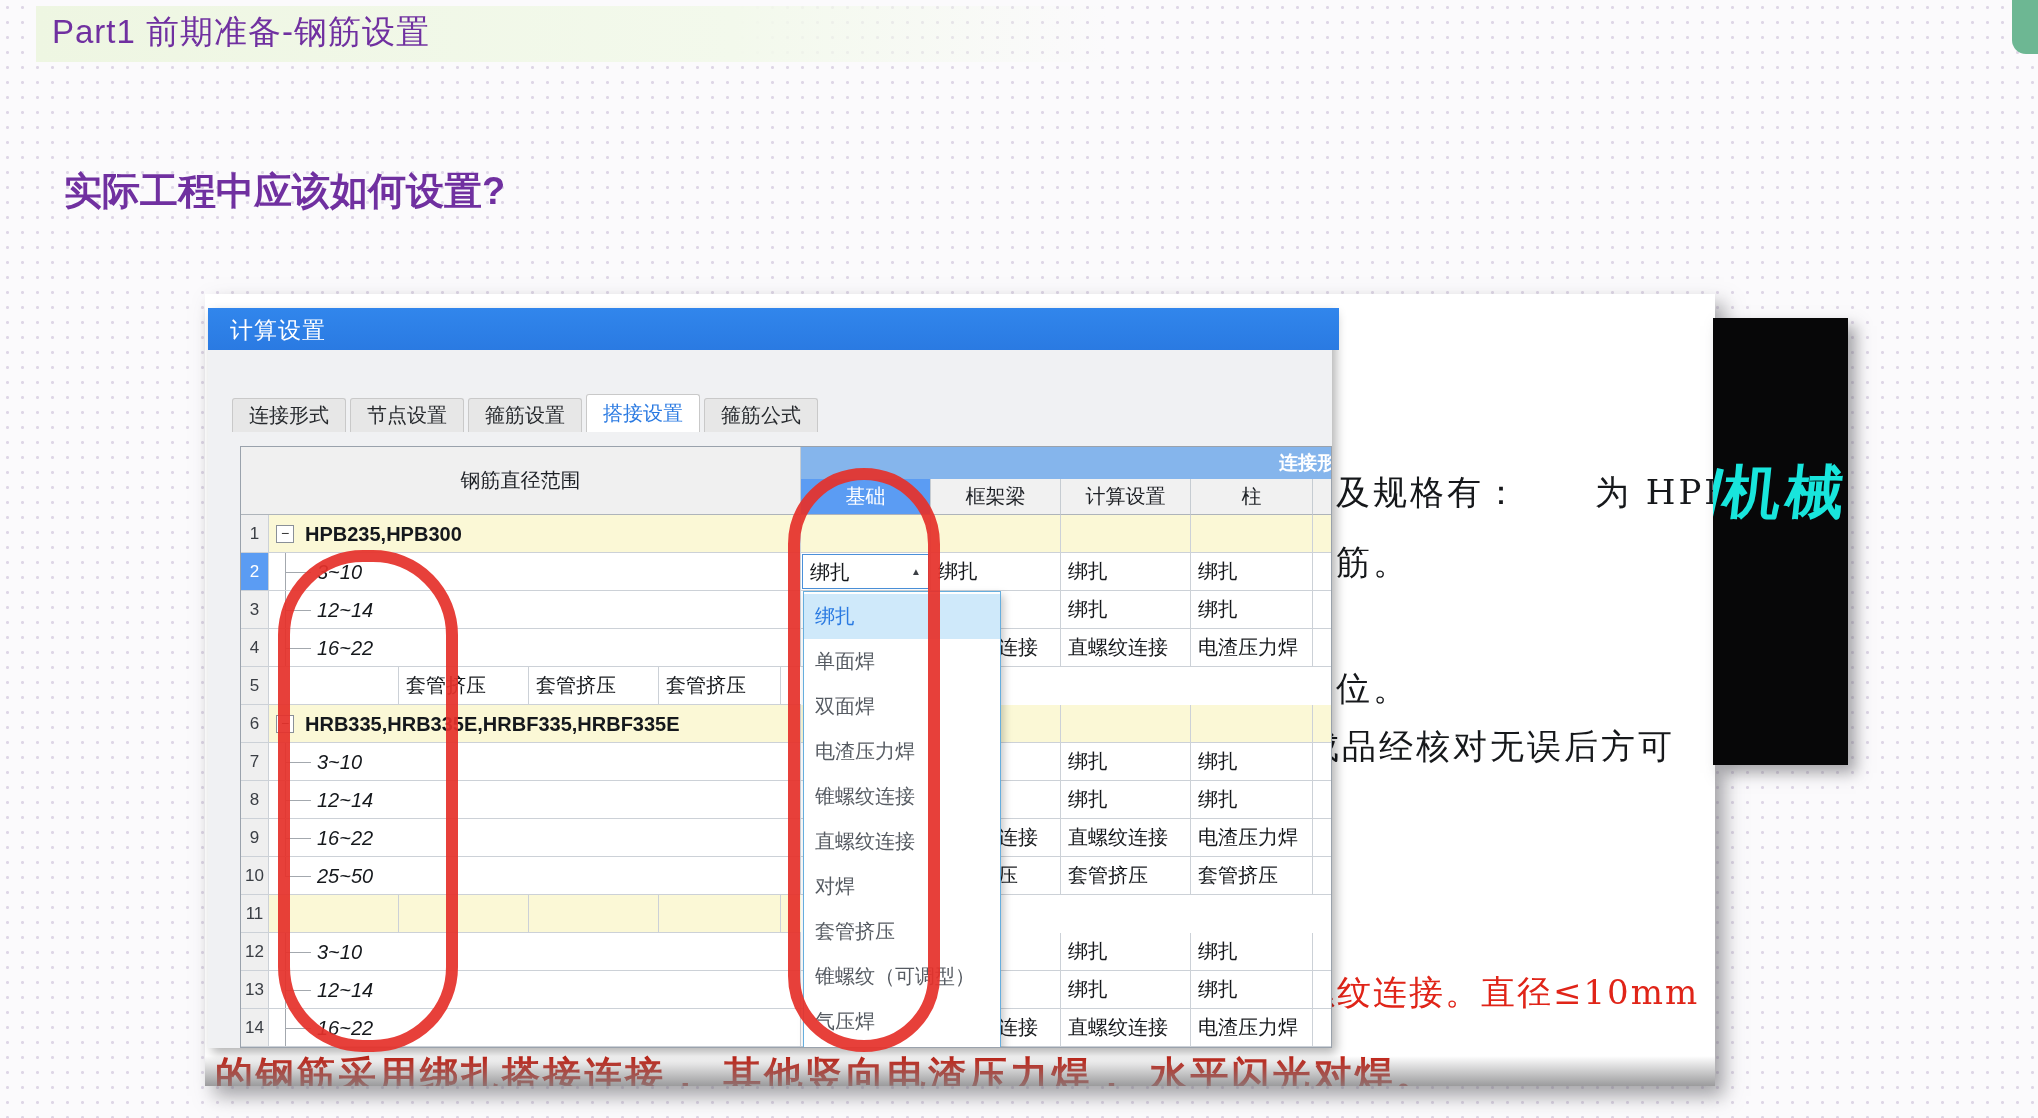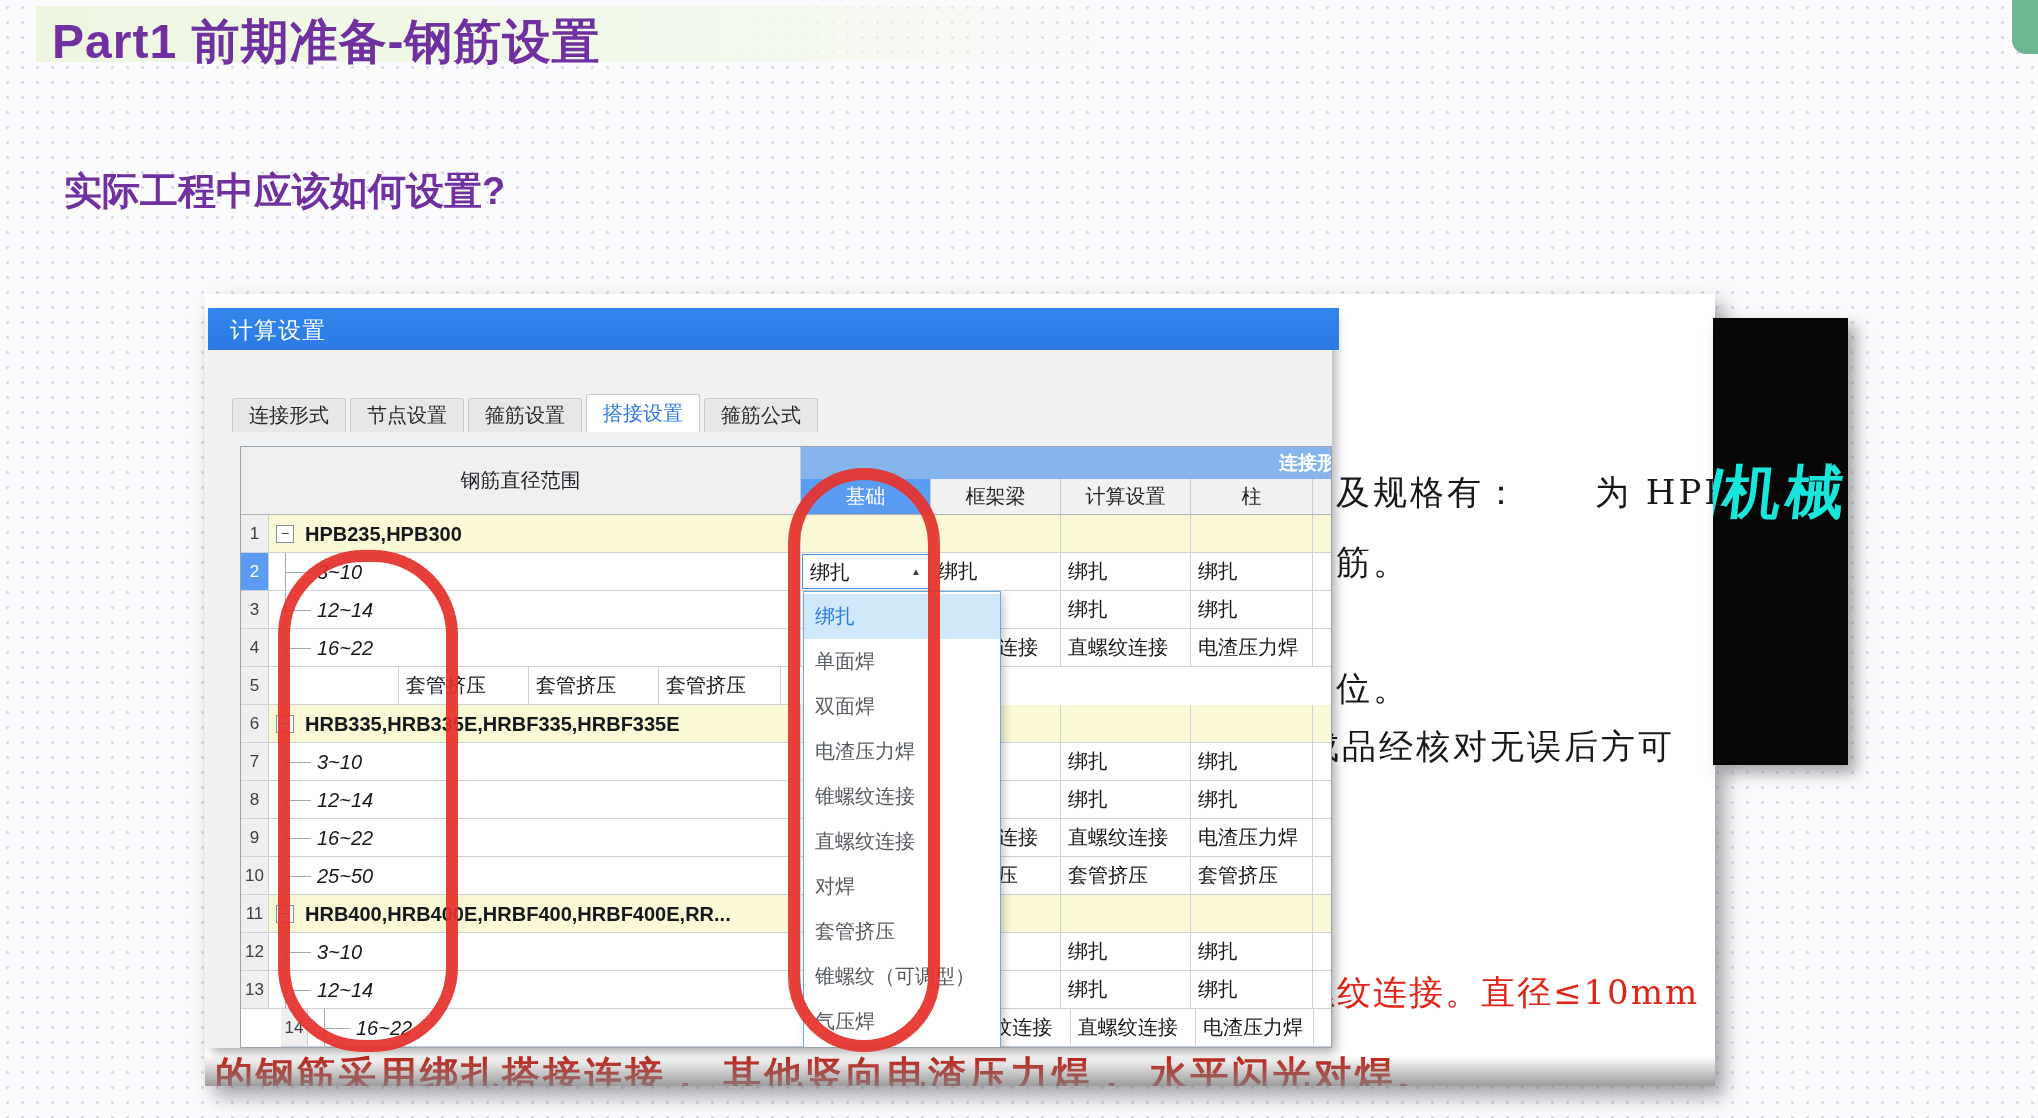--- a/index.html
+++ b/index.html
@@ -4,21 +4,21 @@
 <style>
   html,body{margin:0;padding:0;}
   body{width:2038px;height:1118px;overflow:hidden;font-family:"Liberation Sans","DejaVu Sans",sans-serif;}
   .stage{position:relative;width:2038px;height:1118px;overflow:hidden;
     background-color:#fbfafc;
     background-image:radial-gradient(circle,#ded6e6 1.3px,rgba(0,0,0,0) 1.6px);
     background-size:15px 15px;}
   
   .title-band{position:absolute;left:36px;top:6px;width:1072px;height:56px;
     background:linear-gradient(90deg,var(--title-highlight,#eef6e2) 0%,#f3f9ec 65%,rgba(243,249,236,0) 100%);}
-  .slide-title{position:absolute;left:52px;top:10px;font-size:48px;font-weight:700;
+  .slide-title{position:absolute;left:52px;top:10px;font-size:33px;font-weight:400;
     color:var(--purple,#7030a0);letter-spacing:1px;white-space:nowrap;}
   .slide-subtitle{position:absolute;left:64px;top:166px;font-size:38px;font-weight:600;
     color:var(--purple,#7030a0);white-space:nowrap;}
   .corner-green{position:absolute;right:0;top:0;width:26px;height:54px;
     background:#6db793;border-radius:0 0 0 14px;}
   
   .page{position:absolute;left:205px;top:294px;width:1510px;height:792px;background:#ffffff;
     overflow:hidden;z-index:1;box-shadow:9px 10px 18px rgba(90,90,95,.55);}
   .page-line{position:absolute;font-family:"DejaVu Serif","Liberation Serif",serif;
     font-size:34px;color:#16181b;letter-spacing:3px;white-space:nowrap;}
@@ -254,24 +254,20 @@
               <div class="ilabel">25~50</div>
             </div>
             <div class="tcell dcell" style="width: 130px;"></div>
             <div class="tcell dcell" style="width: 130px;">套管挤压</div>
             <div class="tcell dcell" style="width: 130px;">套管挤压</div>
             <div class="tcell dcell" style="width: 122px;">套管挤压</div>
             <div class="tcell sliver" style="width: 20px;"></div>
           </div>
           <div class="trow grp">
             <div class="tcell rownum" style="width: 28px;">11</div>
-            <div class="tcell tree gtree" style="width: 532px;">
-              <div class="minus">−</div>
-              <div class="glabel">HRB400,HRB400E,HRBF400,HRBF400E,RR...</div>
-            </div>
             <div class="tcell dcell" style="width: 130px;"></div>
             <div class="tcell dcell" style="width: 130px;"></div>
             <div class="tcell dcell" style="width: 130px;"></div>
             <div class="tcell dcell" style="width: 122px;"></div>
             <div class="tcell sliver" style="width: 20px;"></div>
           </div>
           <div class="trow">
             <div class="tcell rownum" style="width: 28px;">12</div>
             <div class="tcell tree item" style="width: 532px;">
               <div class="ilabel">3~10</div>
@@ -287,21 +283,21 @@
             <div class="tcell tree item" style="width: 532px;">
               <div class="ilabel">12~14</div>
             </div>
             <div class="tcell dcell" style="width: 130px;"></div>
             <div class="tcell dcell" style="width: 130px;"></div>
             <div class="tcell dcell" style="width: 130px;">绑扎</div>
             <div class="tcell dcell" style="width: 122px;">绑扎</div>
             <div class="tcell sliver" style="width: 20px;"></div>
           </div>
           <div class="trow">
-            <div class="tcell rownum" style="width: 28px; margin-left: 40px;">14</div>
+            <div class="tcell rownum" style="width: 28px;">14</div>
             <div class="tcell tree item" style="width: 532px;">
               <div class="ilabel">16~22</div>
             </div>
             <div class="tcell dcell" style="width: 130px;"></div>
             <div class="tcell dcell" style="width: 130px;">直螺纹连接</div>
             <div class="tcell dcell" style="width: 130px;">直螺纹连接</div>
             <div class="tcell dcell" style="width: 122px;">电渣压力焊</div>
             <div class="tcell sliver" style="width: 20px;"></div>
           </div>
         </div>

